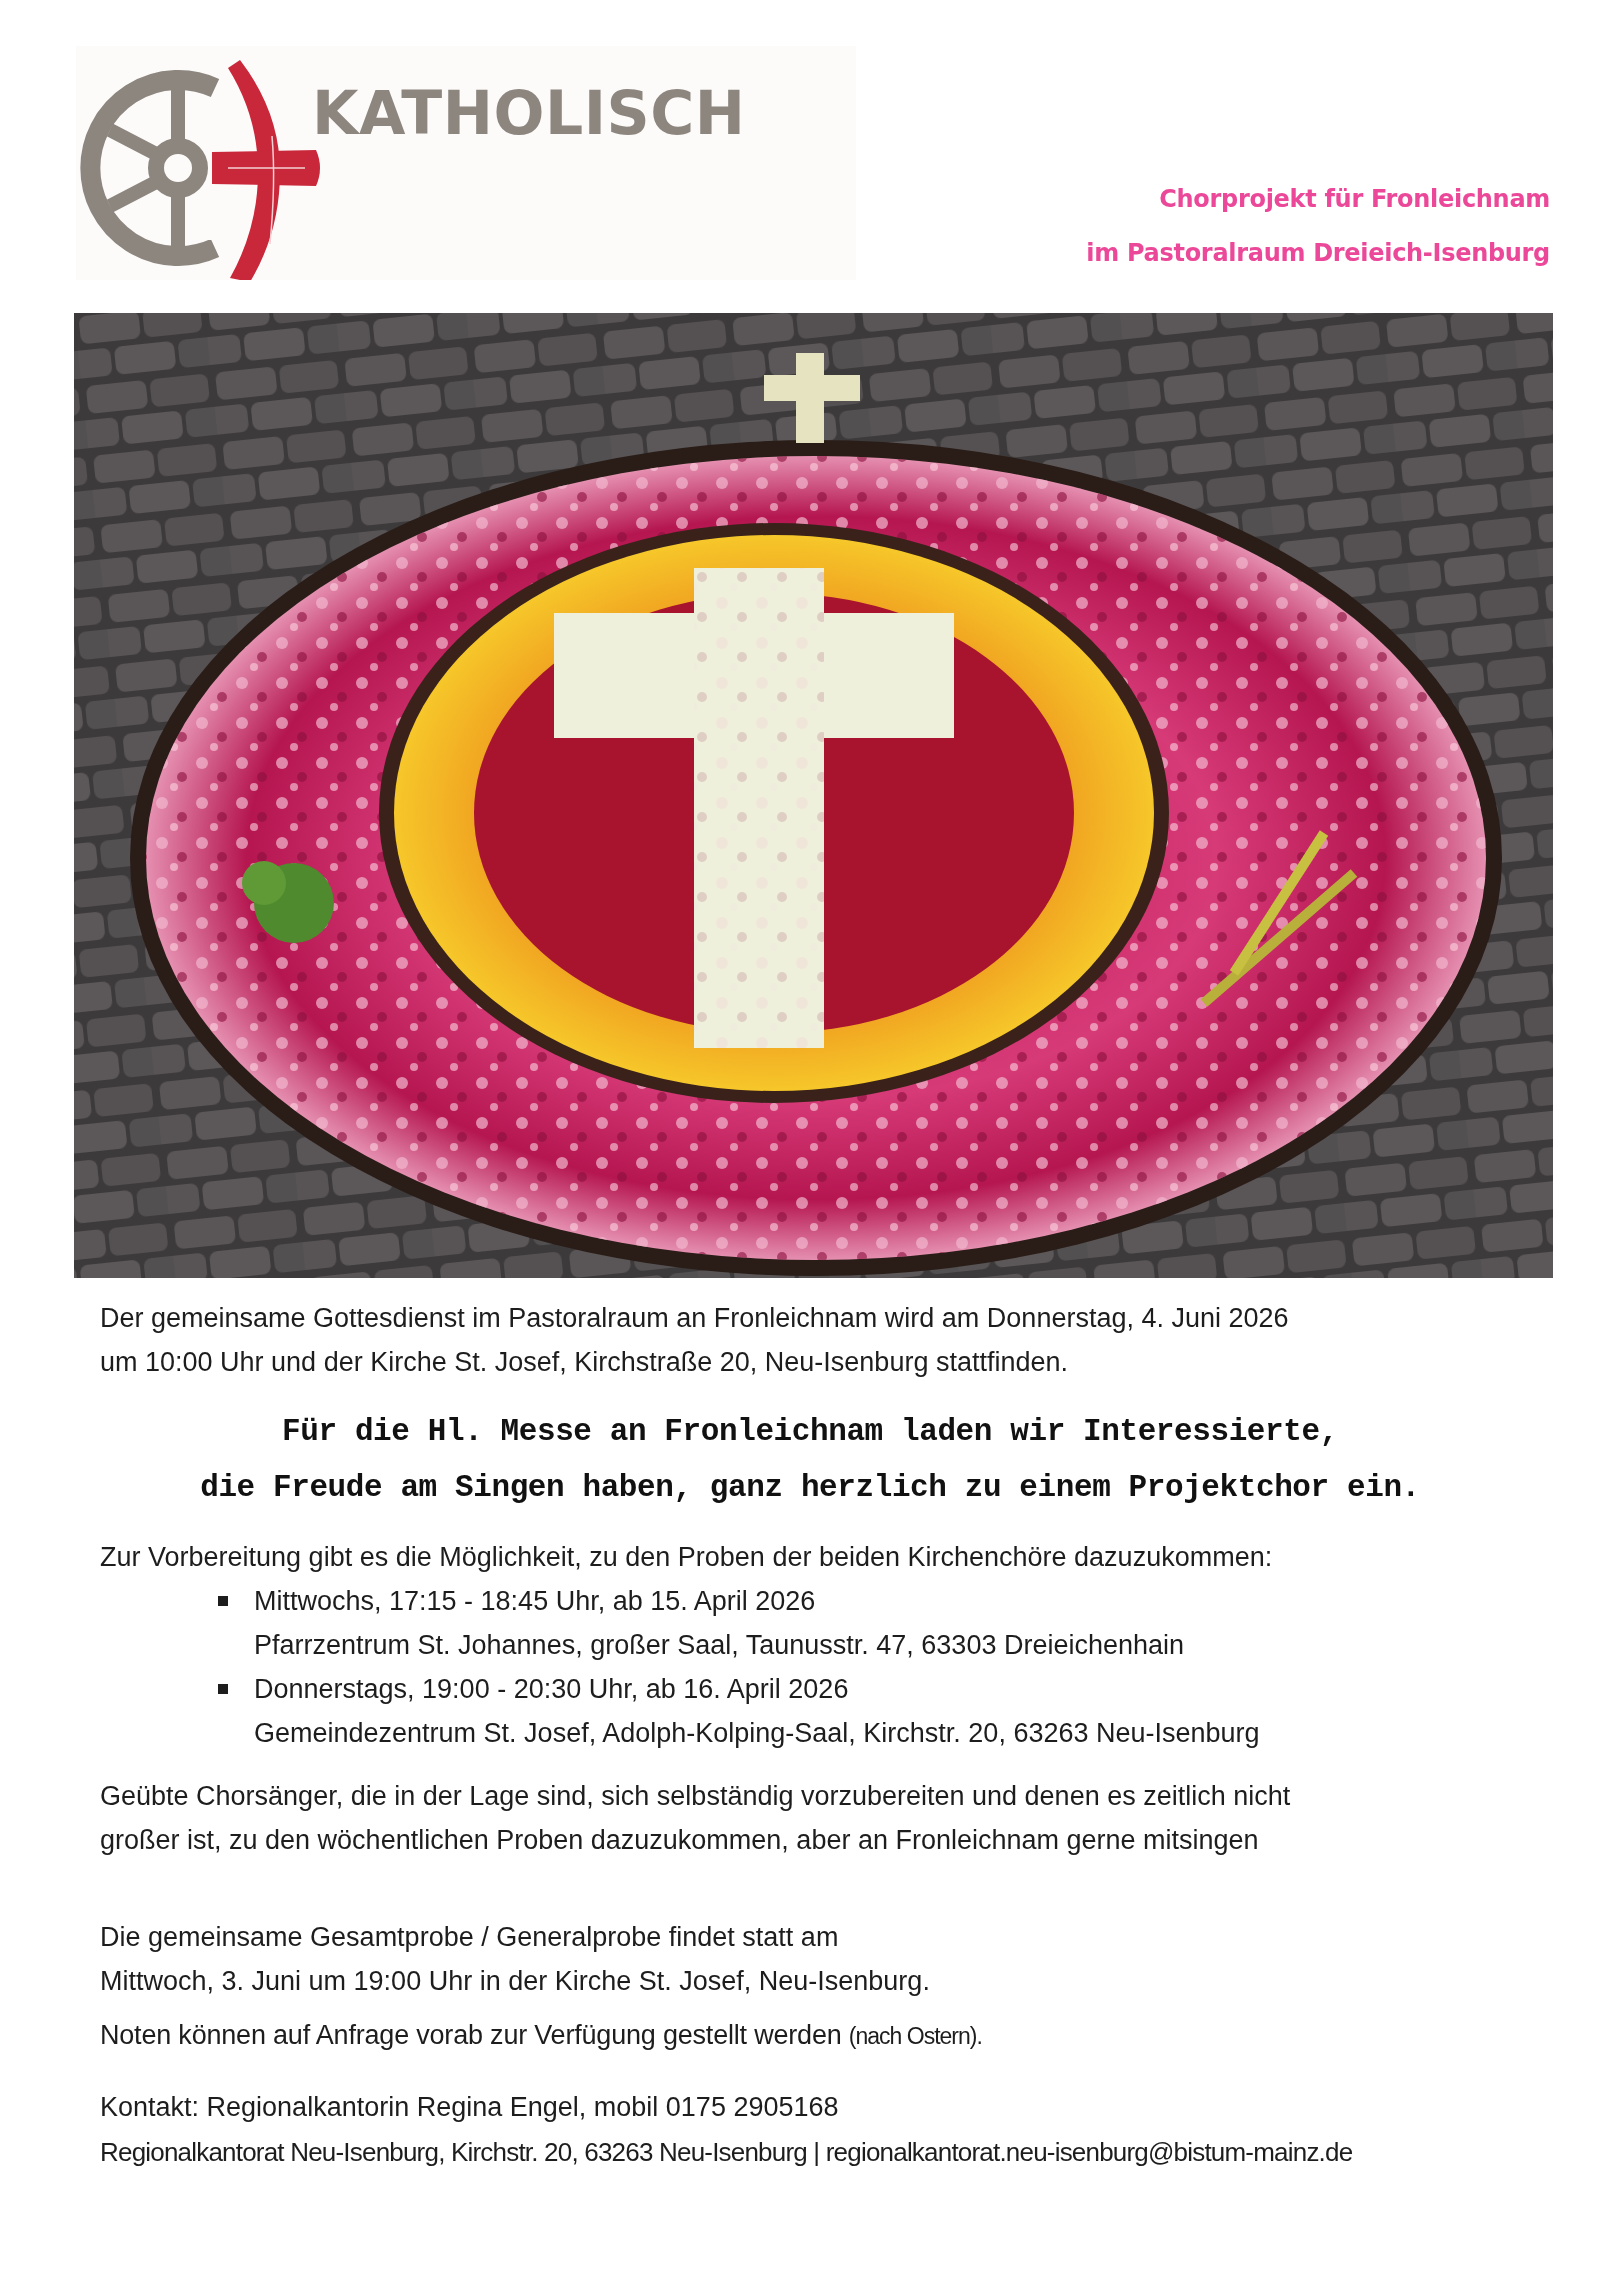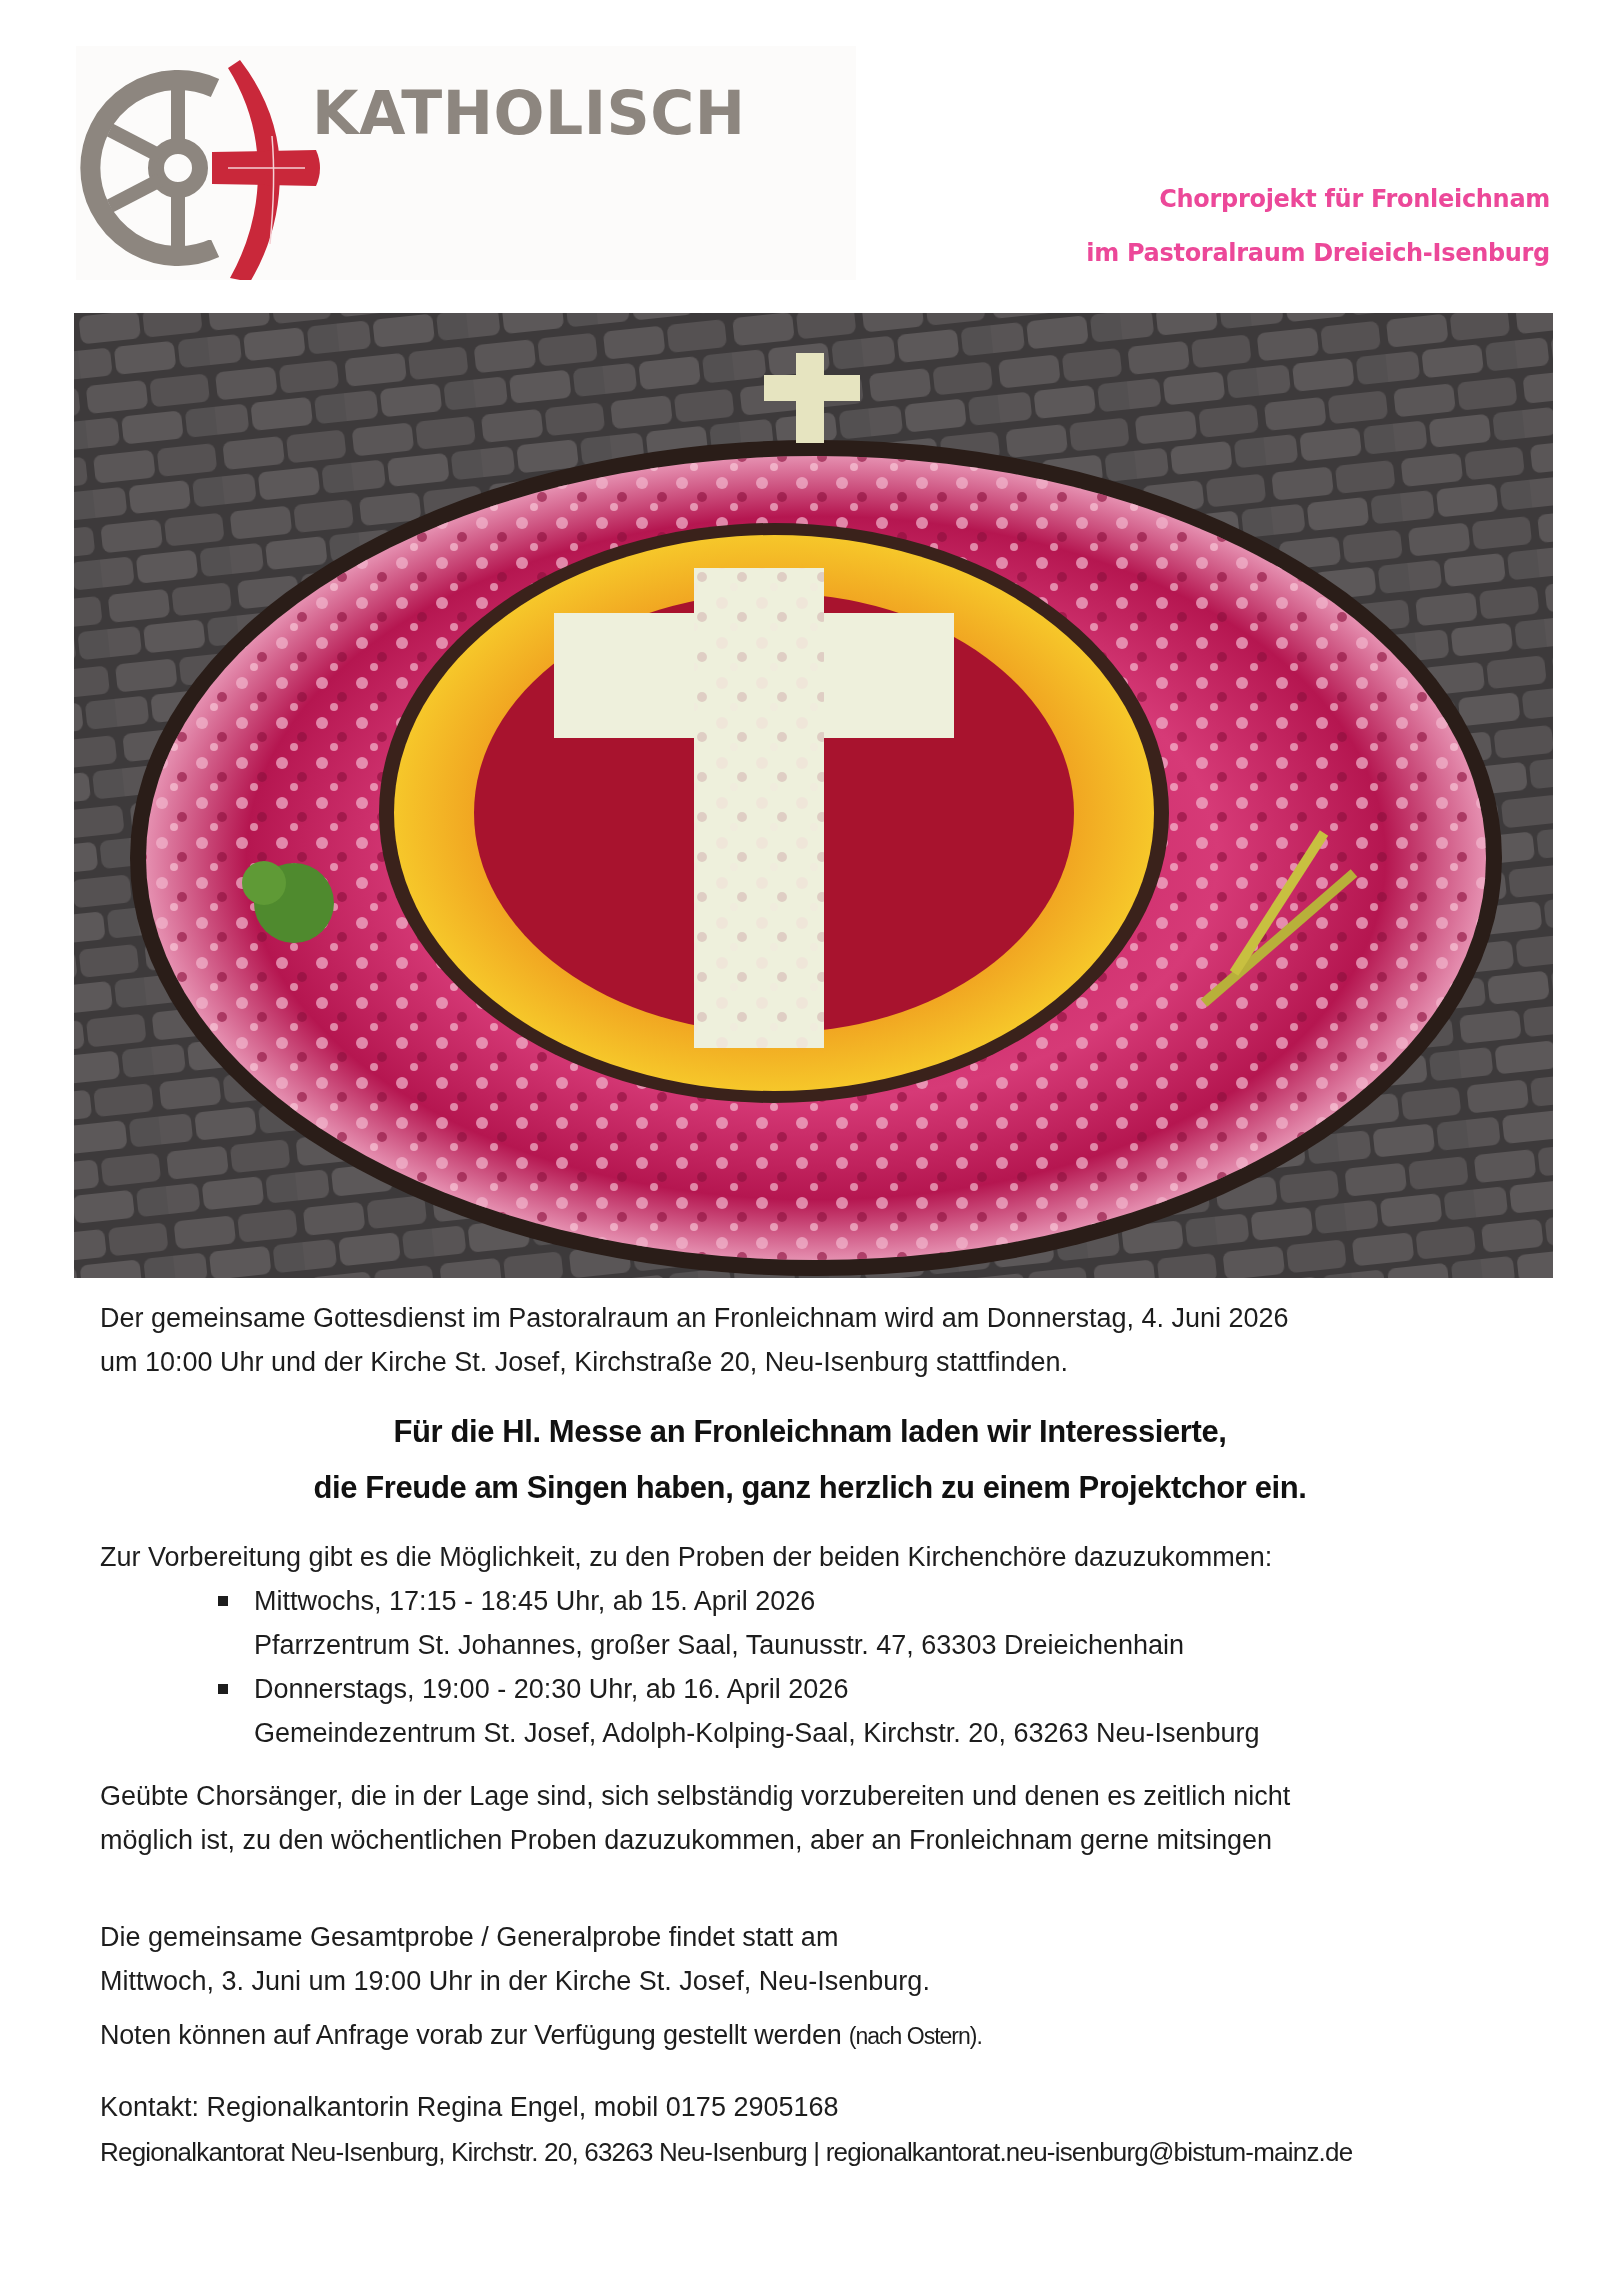--- a/index.html
+++ b/index.html
@@ -29,21 +29,21 @@
     }
     .photo {
       position: absolute; left: 74px; top: 313px; width: 1479px; height: 965px;
       overflow: hidden; background: #4d4a4b;
     }
     .photo svg { display: block; }
     .text { position: absolute; left: 100px; right: 80px; font-size: 27px; line-height: 44px; color: #1d1d1d; }
     .p-intro { top: 1296px; }
     .invite {
       position: absolute; left: 0; right: 0; top: 1404px; text-align: center;
-      font-family: Liberation Sans, sans-serif; font-weight: bold; font-size: 31px;
+      font-family: Liberation Mono, monospace; font-weight: bold; font-size: 31px;
       line-height: 56px; color: #111; letter-spacing: -0.4px;
     }
     .p-prep { top: 1535px; }
     .prep-list { list-style: none; margin: 0; padding: 0; }
     .prep-list li { position: relative; padding-left: 154px; }
     .prep-list li .bullet {
       position: absolute; left: 118px; top: 17px; width: 10px; height: 10px; background: #1d1d1d;
     }
     .p-trained { top: 1774px; }
     .p-general { top: 1915px; }
@@ -156,21 +156,21 @@
     <li>
       <span class="bullet"></span>
       <div>Donnerstags, 19:00 - 20:30 Uhr, ab 16. April 2026</div>
       <div>Gemeindezentrum St. Josef, Adolph-Kolping-Saal, Kirchstr. 20, 63263 Neu-Isenburg</div>
     </li>
   </ul>
 </div>
 
 <div class="text p-trained">
   <div>Geübte Chorsänger, die in der Lage sind, sich selbständig vorzubereiten und denen es zeitlich nicht</div>
-  <div>möglich ist, zu den wöchentlichen Proben dazuzukommen, aber an Fronleichnam gerne mitsingen</div>
+  <div>großer ist, zu den wöchentlichen Proben dazuzukommen, aber an Fronleichnam gerne mitsingen</div>
 </div>
 
 <div class="text p-general">
   <div>Die gemeinsame Gesamtprobe / Generalprobe findet statt am</div>
   <div>Mittwoch, 3. Juni um 19:00 Uhr in der Kirche St. Josef, Neu-Isenburg.</div>
 </div>
 
 <div class="text p-notes">
   <span>Noten können auf Anfrage vorab zur Verfügung gestellt werden </span><span class="small">(nach Ostern).</span>
 </div>

